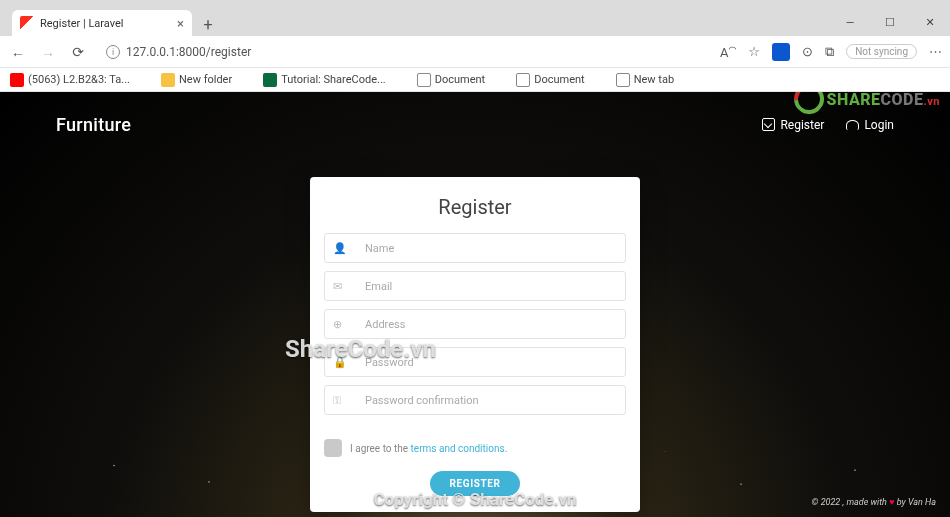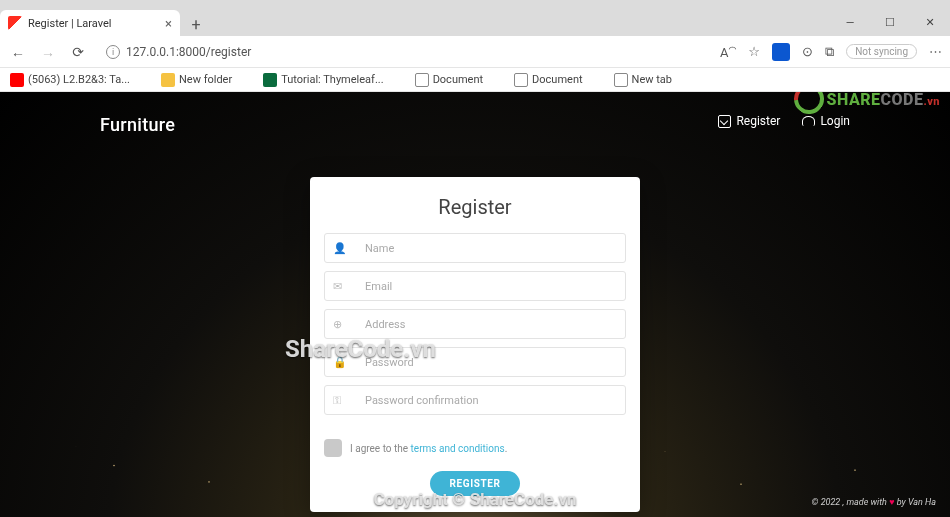--- a/index.html
+++ b/index.html
@@ -1,20 +1,20 @@
 <!DOCTYPE html>
 <html><head>
 <meta charset="utf-8">
 <style>
 * { margin: 0; padding: 0; box-sizing: border-box; font-family: -apple-system, BlinkMacSystemFont, "Segoe UI", Roboto, sans-serif; }
 body { width: 950px; height: 517px; overflow: hidden; background: #fff; }
 
 
 .titlebar { height: 8px; background: #dcdcdc; display: flex; align-items: center; }
-.tabstrip { height: 28px; background: #dcdcdc; display: flex; align-items: flex-end; padding-left: 0; position: relative; }
+.tabstrip { height: 28px; background: #dcdcdc; display: flex; align-items: flex-end; padding-left: 12px; position: relative; }
 .tab { background: #fff; height: 26px; width: 180px; border-radius: 6px 6px 0 0; display: flex; align-items: center; padding: 0 8px; gap: 6px; font-size: 11px; color: #333; }
 .tab .favicon { width: 14px; height: 14px; background: linear-gradient(135deg,#ff2d20 50%,#fff 50%); border-radius: 2px; }
 .tab .close { margin-left: auto; color: #666; font-size: 13px; }
 .newtab { width: 24px; height: 24px; display: flex; align-items: center; justify-content: center; color: #555; font-size: 16px; margin-left: 4px; }
 .winctrl { position: absolute; right: 0; top: 0; display: flex; }
 .winctrl div { width: 40px; height: 28px; display: flex; align-items: center; justify-content: center; color: #444; font-size: 11px; }
 
 .addrbar { height: 32px; background: #fff; border-bottom: 1px solid #e5e5e5; display: flex; align-items: center; padding: 0 8px; gap: 10px; }
 .navbtn { width: 20px; color: #555; font-size: 14px; text-align: center; }
 .navbtn.disabled { color: #bbb; }
@@ -40,21 +40,21 @@
   radial-gradient(2px 2px at 34% 80%, rgba(255,220,150,.85), transparent 60%),
   radial-gradient(2px 2px at 48% 88%, rgba(255,220,150,.8), transparent 60%),
   radial-gradient(2px 2px at 63% 82%, rgba(255,220,150,.85), transparent 60%),
   radial-gradient(2px 2px at 78% 86%, rgba(255,220,150,.8), transparent 60%),
   radial-gradient(2px 2px at 90% 80%, rgba(255,220,150,.85), transparent 60%),
   radial-gradient(1px 1px at 8% 70%, rgba(255,220,150,.6), transparent 60%),
   radial-gradient(1px 1px at 40% 74%, rgba(255,220,150,.6), transparent 60%),
   radial-gradient(1px 1px at 70% 72%, rgba(255,220,150,.6), transparent 60%);
   pointer-events:none; }
 
-.topnav { display:flex; justify-content:space-between; align-items:flex-start; padding: 22px 100px 0; font-size:14px; }
+.topnav { display:flex; justify-content:space-between; align-items:center; padding: 22px 56px 0; font-size:14px; }
 .brand { font-size:18px; letter-spacing:.3px; font-weight:500; }
 .topnav .right { display:flex; gap:22px; font-size:12px; }
 .topnav .right a { color:#fff; display:flex; align-items:center; gap:5px; }
 .ic { width:13px; height:13px; border:1.5px solid #fff; display:inline-block; }
 .ic.reg { border-radius:2px; position:relative; }
 .ic.reg::after { content:""; position:absolute; left:2px; top:2px; width:5px; height:5px; border:1.5px solid #fff; border-top:none; border-left:none; transform:rotate(45deg); }
 .ic.log { border-radius:50% 50% 2px 2px; border-bottom:none; height:10px; }
 
 .card { position:absolute; left:50%; top:85px; transform:translateX(-50%); width:330px; background:#fff; border-radius:4px; padding:18px 14px 16px; color:#333; box-shadow:0 6px 24px rgba(0,0,0,.35); }
 .card h2 { text-align:center; font-size:20px; font-weight:400; color:#444; margin-bottom:14px; }
@@ -119,21 +119,21 @@
   <span class="bm">
       <span class="bi yt"></span>
       <span>(5063) L2.B2&amp;3: Ta...</span>
     </span>
   <span class="bm">
       <span class="bi fold"></span>
       <span>New folder</span>
     </span>
   <span class="bm">
       <span class="bi thy"></span>
-      <span>Tutorial: Thymeleaf...</span>
+      <span>Tutorial: ShareCode...</span>
     </span>
   <span class="bm">
       <span class="bi doc"></span>
       <span>Document</span>
     </span>
   <span class="bm">
       <span class="bi doc"></span>
       <span>Document</span>
     </span>
   <span class="bm">

